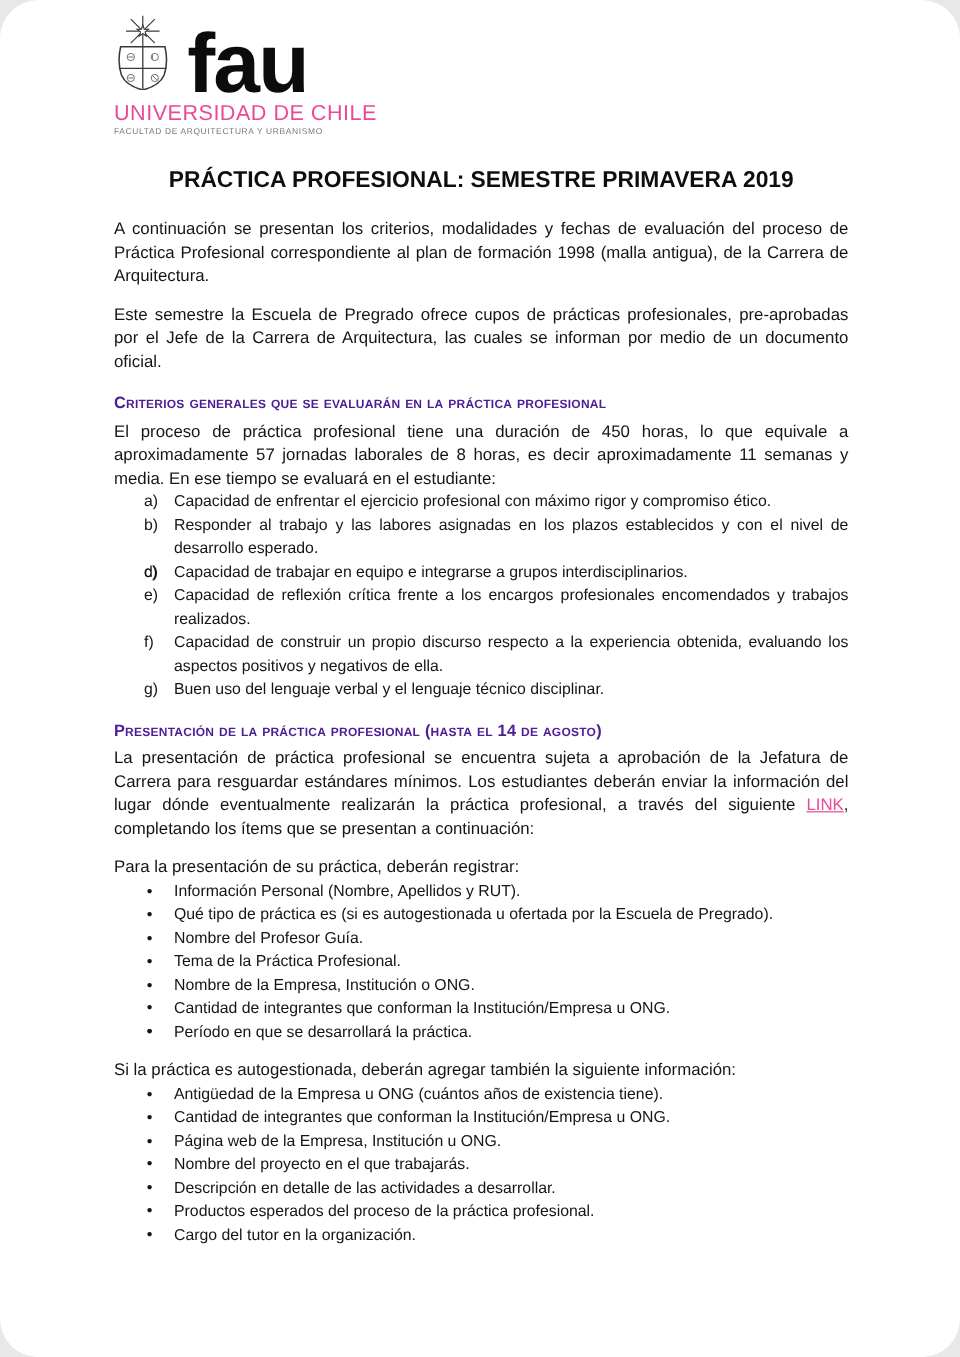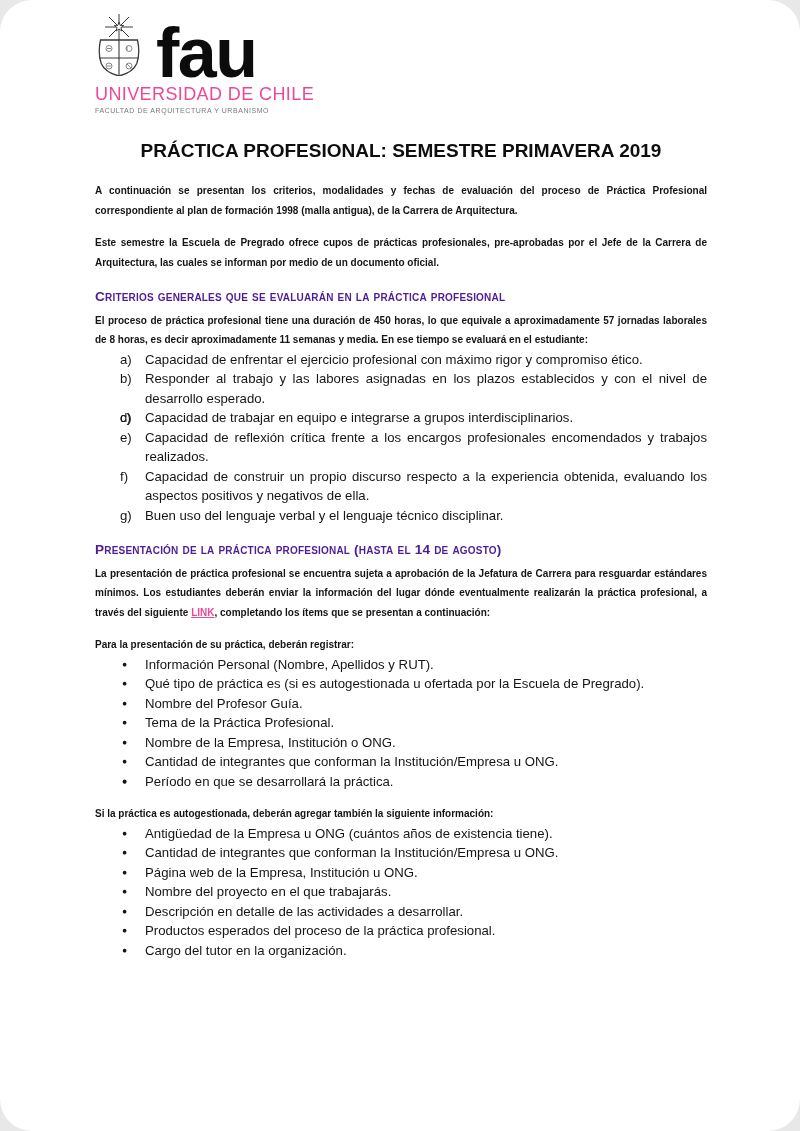--- a/index.html
+++ b/index.html
@@ -46,24 +46,23 @@
   .title{
     margin-top:27px;
     text-align:center;
     font-weight:bold;
     font-size:19px;
     line-height:20px;
     color:#0e0e0e;
   }
   .para{
     margin:13px 0 0 0;
-    font-size:10px;
+    font-size:14px;
     line-height:19.5px;
     text-align:justify;
-    font-weight:bold;
   }
   .para.first{margin-top:20px;}
   .para.tight{margin-top:4px;}
   .sec-h{
     margin:15px 0 0 0;
     font-weight:bold;
     font-size:13.6px;
     line-height:19.5px;
     font-variant-caps:small-caps;
     font-variant:small-caps;

